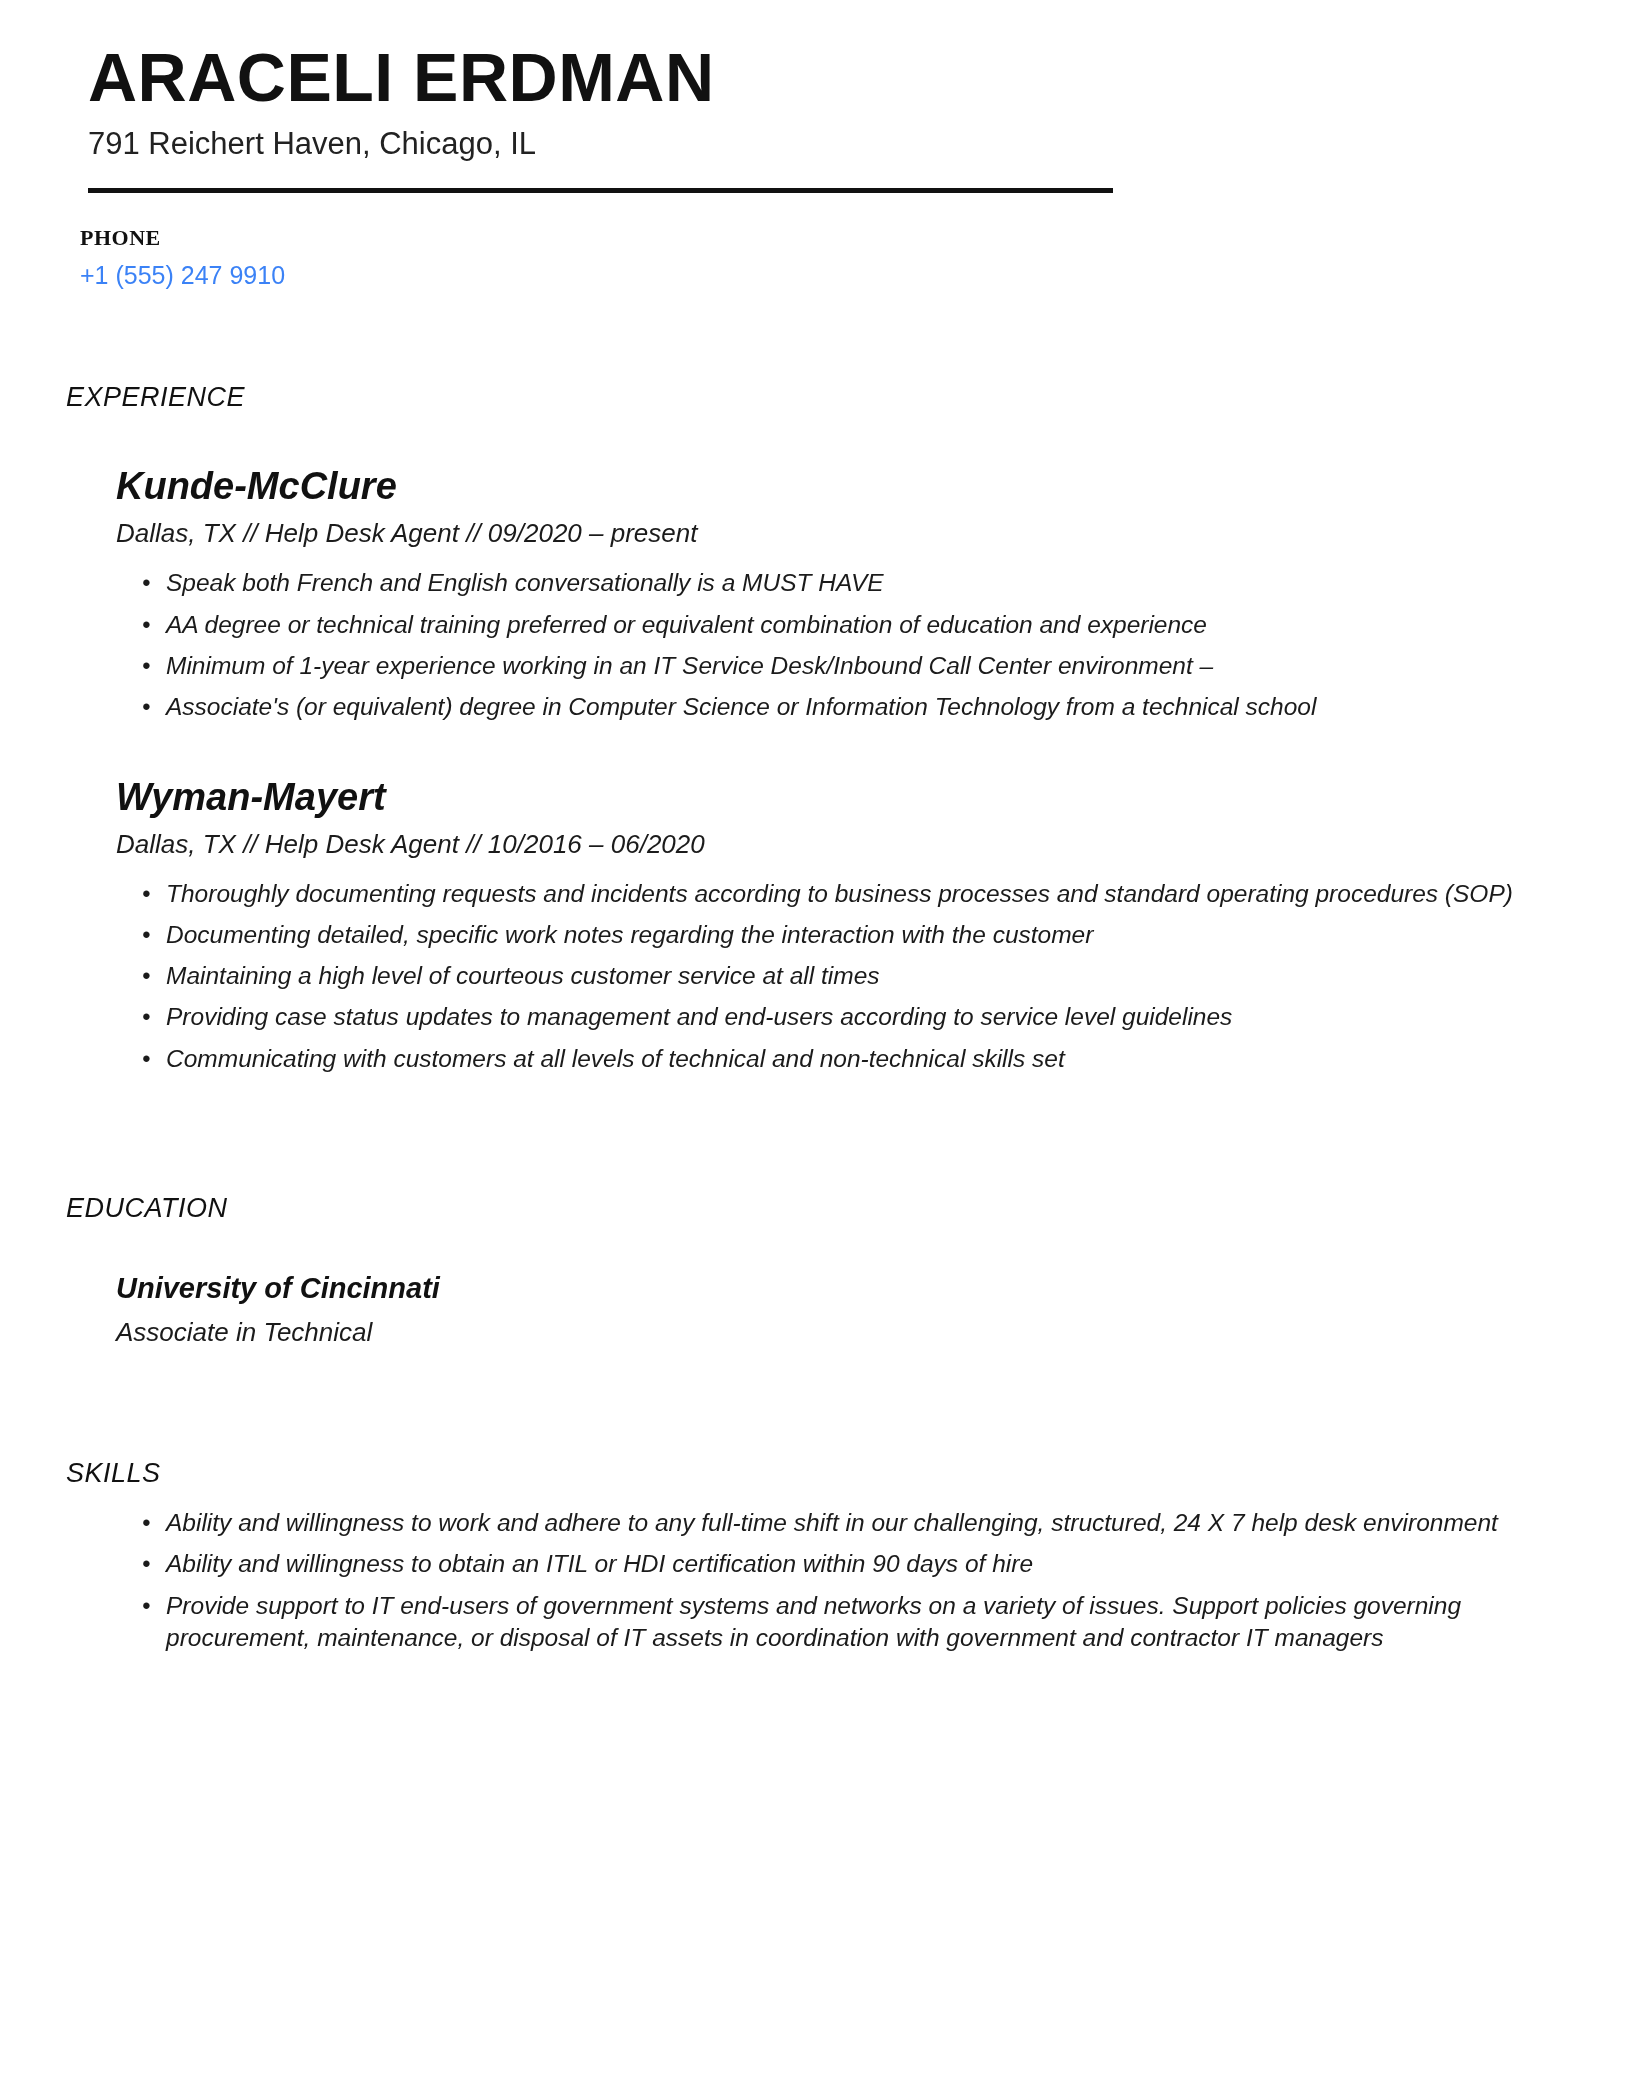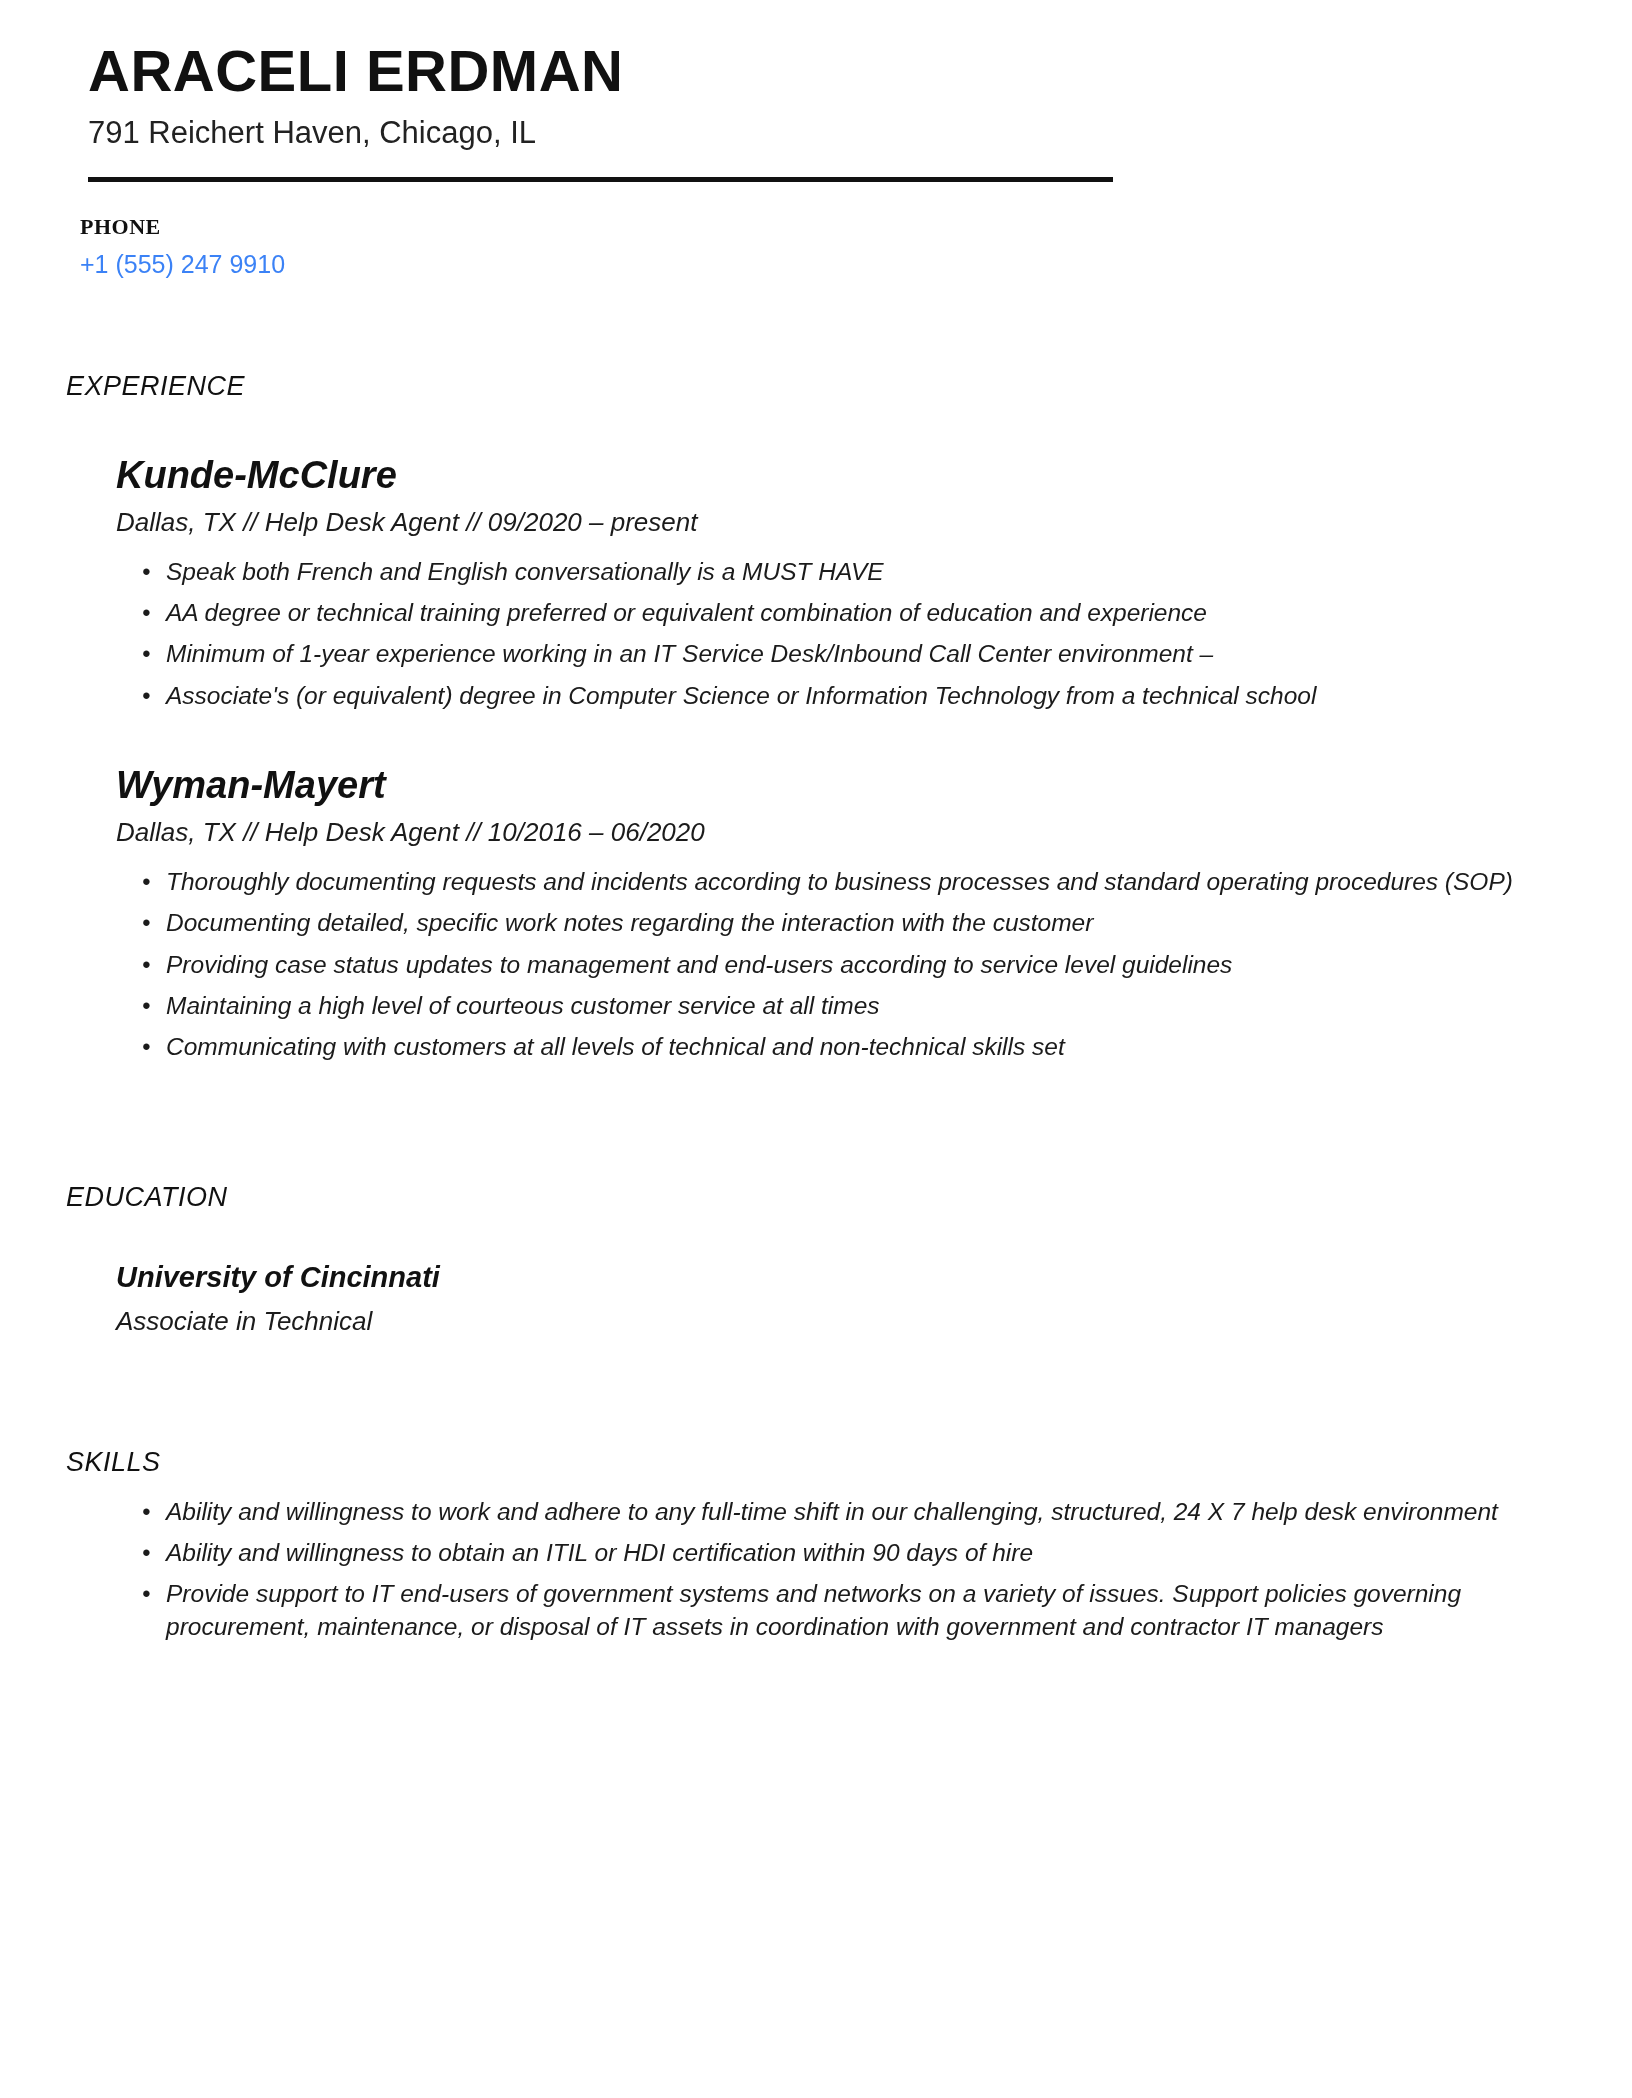--- a/index.html
+++ b/index.html
@@ -6,21 +6,21 @@
   html, body { background: #ffffff; }
   body {
     width: 1632px;
     min-height: 2098px;
     font-family: "Liberation Sans", "DejaVu Sans", sans-serif;
     color: #1b1b1b;
     padding: 38px 100px 60px 66px;
   }
   .resume-header { padding-left: 22px; }
   .person-name {
-    font-size: 58px;
+    font-size: 68px;
     font-weight: 600;
     letter-spacing: 0.5px;
     color: #111111;
     line-height: 1.15;
   }
   .person-address {
     font-size: 31px;
     color: #222222;
     margin-top: 10px;
   }
@@ -128,22 +128,22 @@
         <li class="bullet">Associate's (or equivalent) degree in Computer Science or Information Technology from a technical school</li>
       </ul>
     </div>
 
     <div class="job">
       <h3 class="job-company">Wyman-Mayert</h3>
       <div class="job-meta">Dallas, TX // Help Desk Agent // 10/2016 – 06/2020</div>
       <ul class="bullets">
         <li class="bullet">Thoroughly documenting requests and incidents according to business processes and standard operating procedures (SOP)</li>
         <li class="bullet">Documenting detailed, specific work notes regarding the interaction with the customer</li>
+        <li class="bullet">Maintaining a high level of courteous customer service at all times</li>
         <li class="bullet">Providing case status updates to management and end-users according to service level guidelines</li>
-        <li class="bullet">Maintaining a high level of courteous customer service at all times</li>
         <li class="bullet">Communicating with customers at all levels of technical and non-technical skills set</li>
       </ul>
     </div>
   </section>
 
   <section class="section section-edu">
     <h2 class="section-heading">EDUCATION</h2>
     <div class="edu-block">
       <h3 class="edu-school">University of Cincinnati</h3>
       <div class="edu-degree">Associate in Technical</div>

